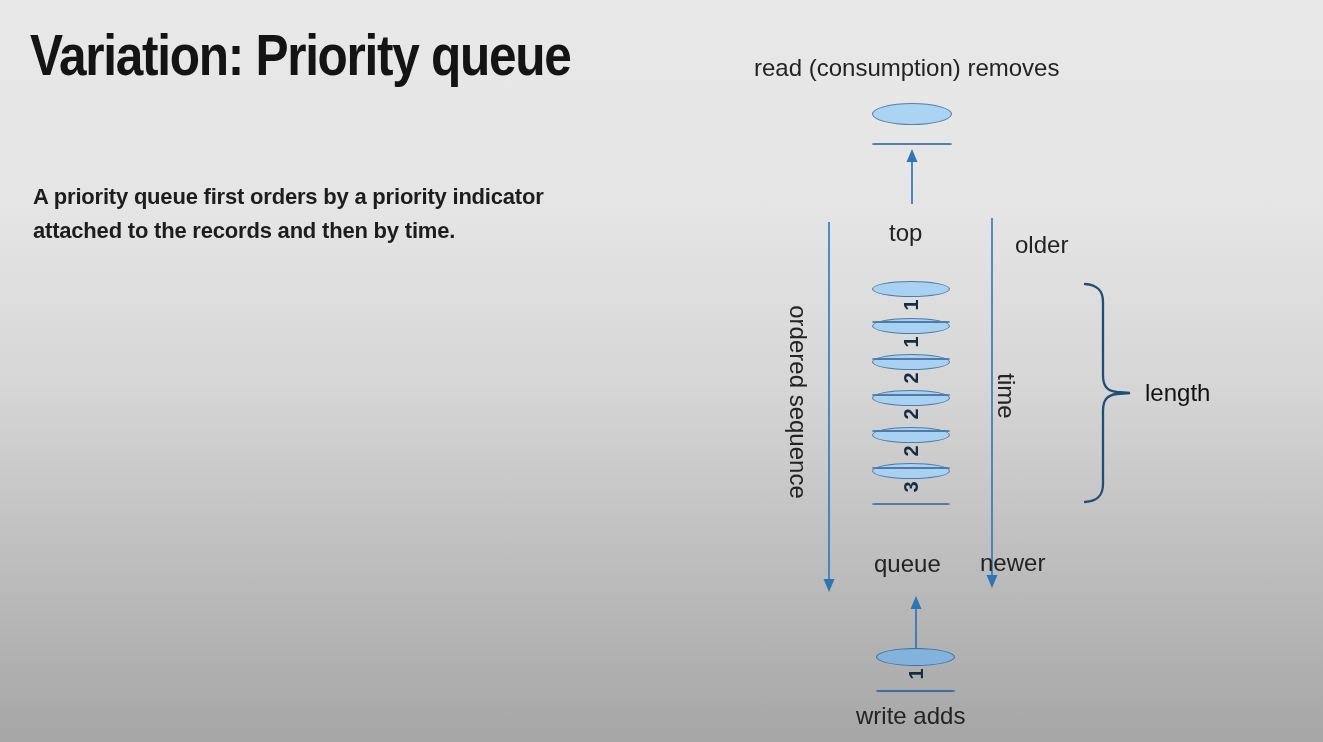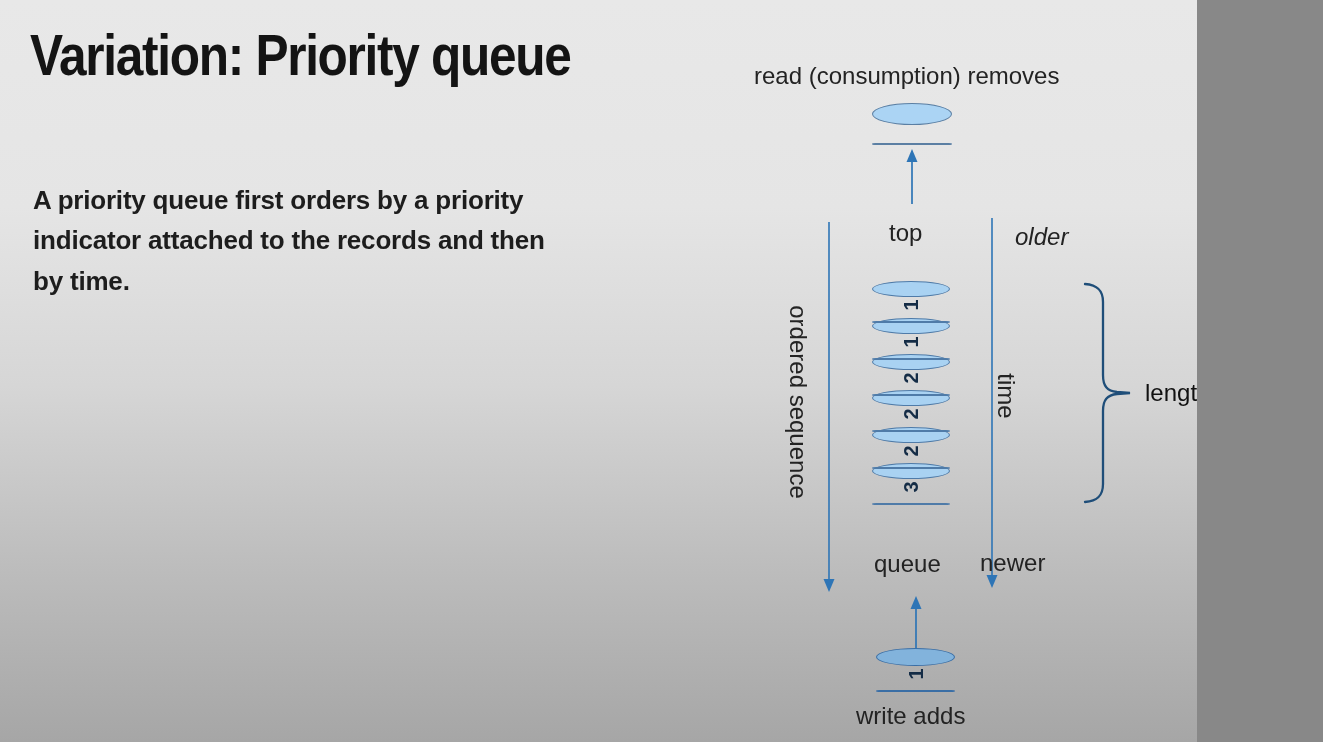--- a/index.html
+++ b/index.html
@@ -1,41 +1,41 @@
 <!DOCTYPE html>
 <html><head>
 <meta charset="utf-8">
 <style>
   * { margin:0; padding:0; box-sizing:border-box; }
   html,body { background:#888; }
   .slide {
-    position:relative; width:1197px; height:742px; overflow:hidden;
+    position:relative; width:1323px; height:742px; overflow:hidden;
     font-family:"Liberation Sans", sans-serif;
     background:linear-gradient(180deg,#e8e8e8 0%,#e5e5e5 28%,#d6d6d6 52%,#bdbdbd 76%,#a6a6a6 100%);
   }
   .title {
     position:absolute; left:30px; top:22px;
     font-size:57px; font-weight:700; letter-spacing:-1.5px; color:#141414;
     white-space:nowrap; transform:scaleX(0.87); transform-origin:left top;
   }
   .body-text {
     position:absolute; left:33px; top:180px; width:540px;
-    font-size:26px; font-weight:700; line-height:1.55; color:#1d1d1d; letter-spacing:-0.2px;
+    font-size:22px; font-weight:700; line-height:1.55; color:#1d1d1d; letter-spacing:-0.2px;
   }
   .bullet-row {
     position:absolute; left:63px; top:364px;
     font-size:29px; color:#1d1d1d; white-space:nowrap;
   }
   .bullet-row .marker { display:inline-block; margin-right:16px; font-size:24px; vertical-align:2px; }
   .dlabel {
     position:absolute; font-size:24px; color:#232323; white-space:nowrap;
   }
-  .lbl-read   { left:754px; top:54px;margin-top:8px; }
+  .lbl-read   { left:754px; top:54px; }
   .lbl-top    { left:889px; top:219px; }
-  .lbl-older  { left:1015px; top:223px;font-style:italic; }
+  .lbl-older  { left:1015px; top:231px; }
   .lbl-bottom { left:874px; top:550px; }
   .lbl-newer  { left:980px; top:549px; }
   .lbl-write  { left:856px; top:702px; }
   .lbl-length { left:1145px; top:379px; font-weight:400; color:#111; }
   .lbl-rot {
     transform:translate(-50%,-50%) rotate(90deg); transform-origin:center;
   }
   .lbl-ordseq { left:798px; top:402px; }
   .lbl-time   { left:1006px; top:396px; }
 

